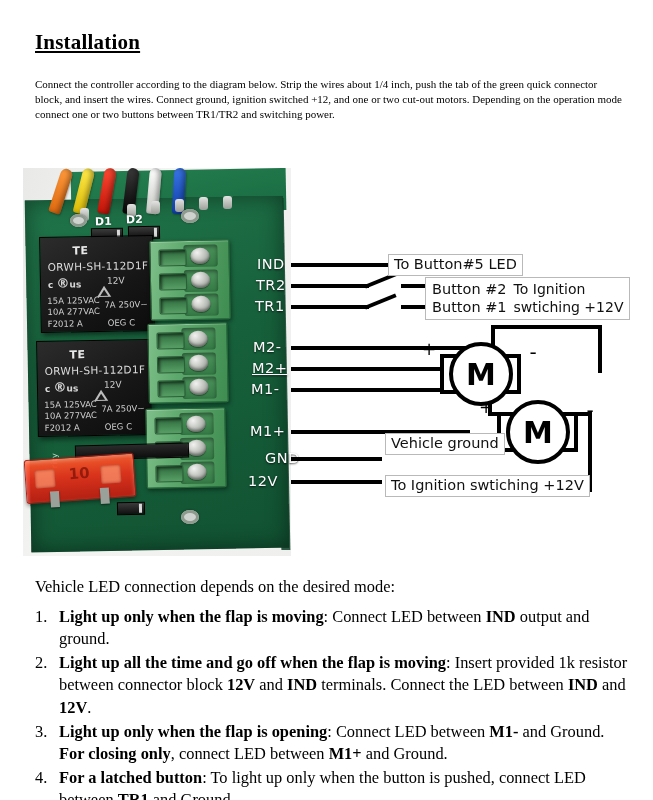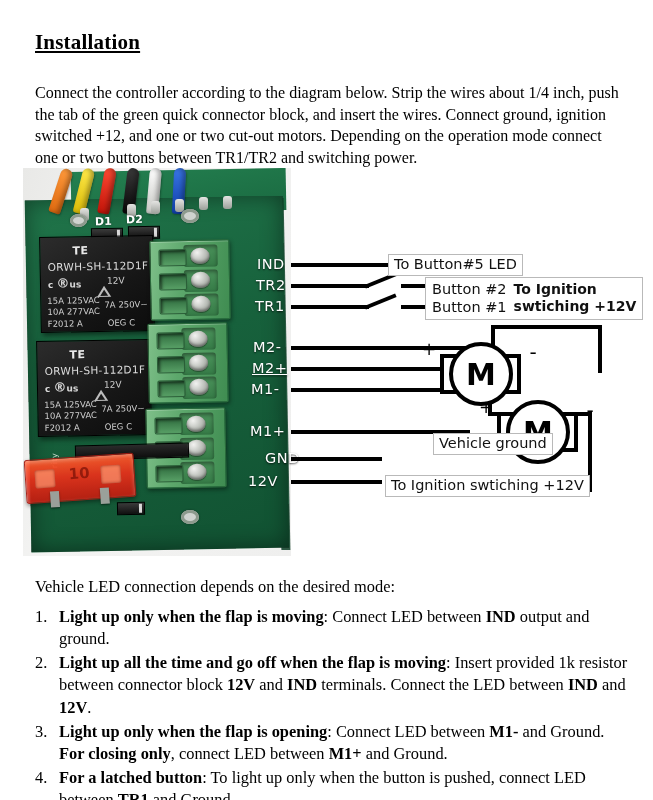--- a/index.html
+++ b/index.html
@@ -2,21 +2,21 @@
 <html><head>
 <meta charset="utf-8">
 <style>
   html,body{margin:0;padding:0;background:#ffffff;}
   body{width:653px;height:800px;position:relative;overflow:hidden;
        font-family:"Liberation Serif",serif;color:#000;}
 
   
   #doc-title{position:absolute;left:35px;top:30px;font-size:21px;font-weight:bold;
              text-decoration:underline;letter-spacing:.2px;}
-  #intro{position:absolute;left:35px;top:66px;width:590px;font-size:16px;
+  #intro{position:absolute;left:35px;top:66px;width:590px;font-size:11px;
          line-height:1.345;text-align:left;}
   #lead{position:absolute;left:35px;top:576px;width:590px;font-size:16.4px;line-height:1.345;}
 
   #modes{position:absolute;left:35px;top:606px;width:596px;margin:0;padding:0;
          list-style:none;font-size:16.4px;line-height:1.35;}
   #modes li{position:relative;padding-left:24px;margin-bottom:2px;}
   #modes li .num{position:absolute;left:0;top:0;width:20px;text-align:left;}
   .b{font-weight:bold;}
 
   
@@ -128,22 +128,22 @@
 
   
   .pin{position:absolute;font-family:"DejaVu Sans",sans-serif;font-size:14.5px;
        color:#ffffff;letter-spacing:.5px;text-shadow:0 1px 2px rgba(0,0,0,.75);}
 
   
   .callout{position:absolute;background:#ffffff;border:1px solid #b9b9b9;
            font-family:"DejaVu Sans",sans-serif;color:#111;
            padding:1px 5px 2px 5px;white-space:nowrap;line-height:1.18;}
   .c16{font-size:14.5px;}
-  .c15{font-size:14px;font-weight:bold;}
-  .two-col{display:flex;align-items:center;gap:7px;}
+  .c15{font-size:14px;}
+  .two-col{display:flex;align-items:flex-end;gap:7px;}
   .two-col .col-a{display:flex;flex-direction:column;line-height:1.25;}
   .two-col .col-b{display:flex;flex-direction:column;line-height:1.25;}
 </style>
 </head>
 <body>
 
 <div id="doc-title">Installation</div>
 <p id="intro">Connect the controller according to the diagram below. Strip the wires about 1/4 inch, push the tab of the green quick connector block, and insert the wires. Connect ground, ignition switched +12, and one or two cut-out motors. Depending on the operation mode connect one or two buttons between TR1/TR2 and switching power.</p>
 
 <div id="photo">
@@ -320,21 +320,21 @@
       <span class="c16">Button #2</span>
       <span class="c16">Button #1</span>
     </div>
     <div class="col-b">
       <span class="c15">To Ignition</span>
       <span class="c15">swtiching +12V</span>
     </div>
   </div>
 </div>
 
-<div class="callout c16" style="left:385px;top:433px;margin-left:48px;">Vehicle ground</div>
+<div class="callout c16" style="left:385px;top:433px;">Vehicle ground</div>
 
 <div class="callout c16" style="left:385px;top:475px;">To Ignition swtiching +12V</div>
 
 <div id="lead">Vehicle LED connection depends on the desired mode:</div>
 
 <ol id="modes">
   <li>
     <span class="num">1.</span>
     <span class="b">Light up only when the flap is moving</span><span>: Connect LED between <span class="b">IND</span> output and ground.</span>
   </li>

